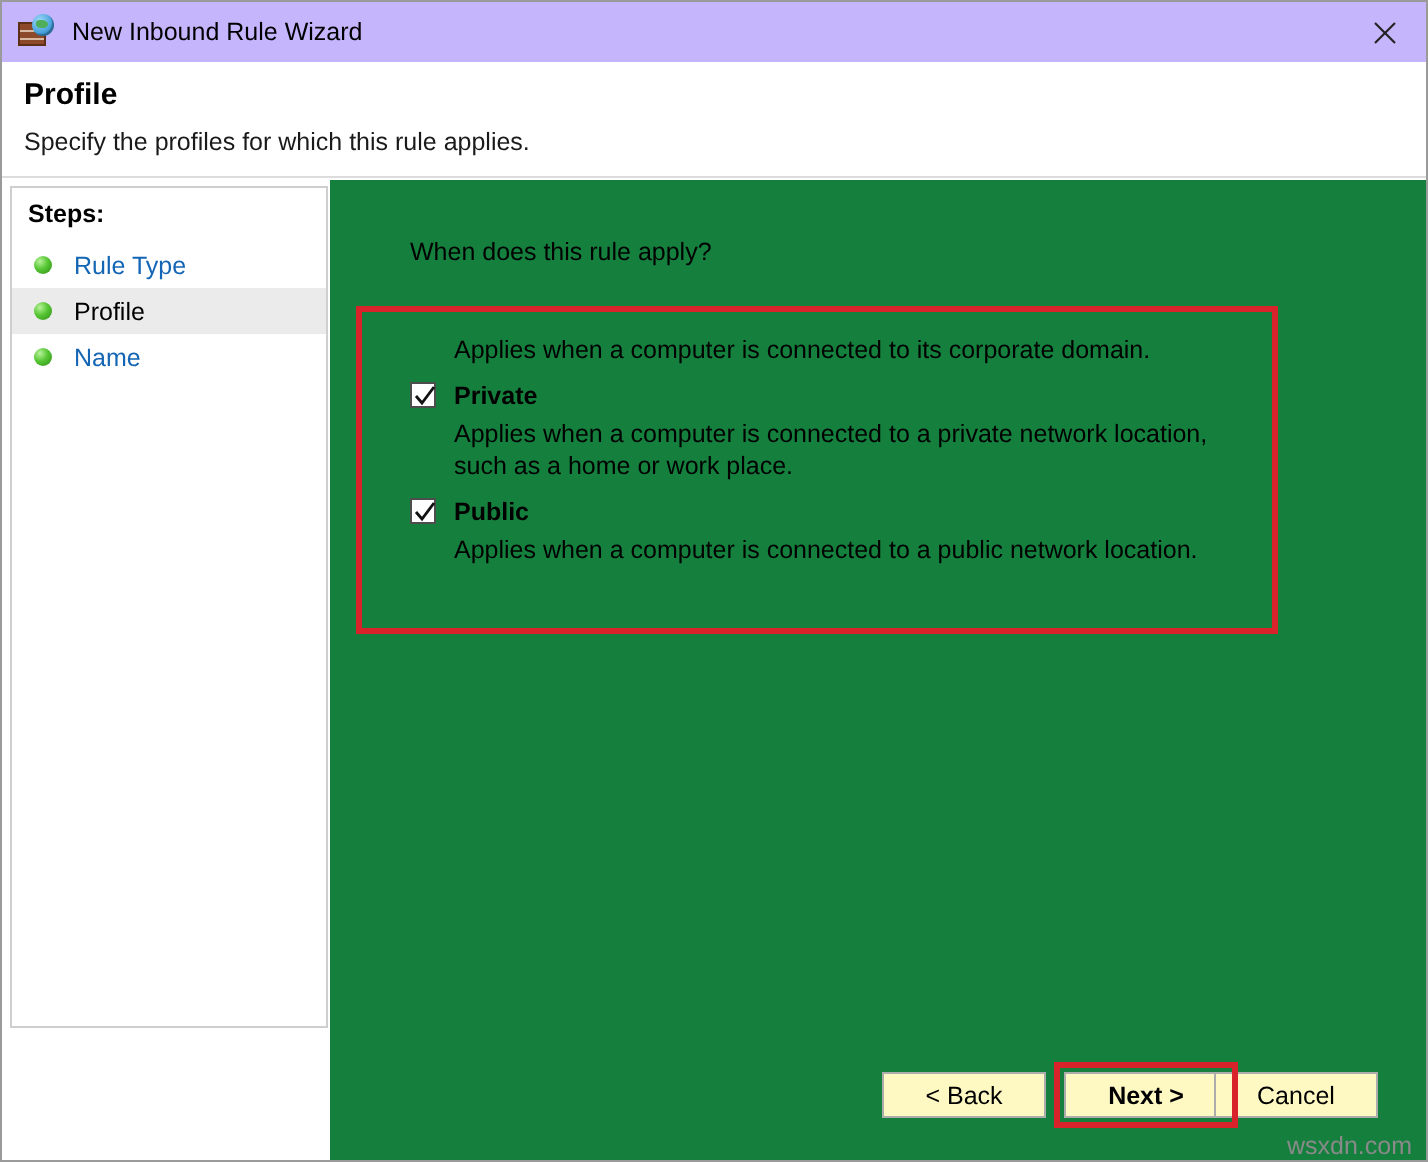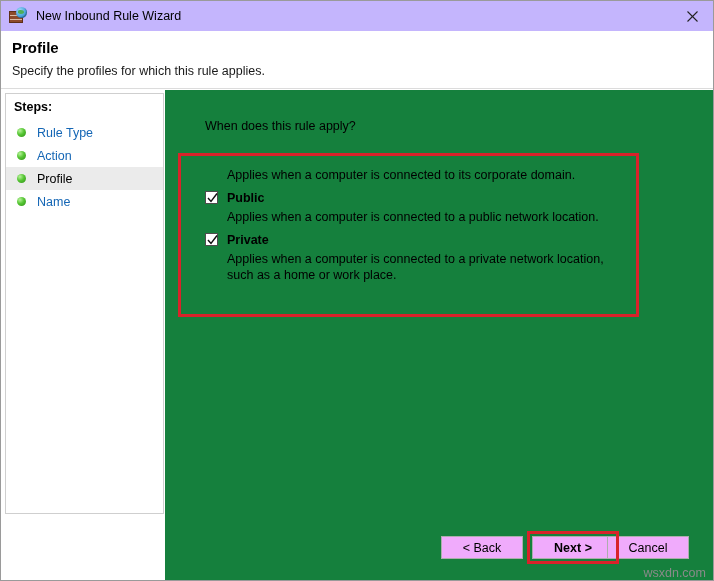--- a/index.html
+++ b/index.html
@@ -243,21 +243,21 @@
     left: 164px;
     top: 520px;
     width: 549px;
     height: 60px;
   }
   .btn {
     position: absolute;
     top: 15px;
     width: 82px;
     height: 23px;
-    background: #f0abfc;
+    background: #fef9c3;
     border: 1px solid #adadad;
     box-sizing: border-box;
     font-family: "Liberation Sans", sans-serif;
     font-size: 12.5px;
     color: #000000;
     display: flex;
     align-items: center;
     justify-content: center;
     cursor: default;
   }
@@ -305,68 +305,64 @@
     <div id="page-subtitle">Specify the profiles for which this rule applies.</div>
   </div>
 
   <div id="sidebar">
     <div id="steps-label">Steps:</div>
     <div id="steps-list">
       <div class="step-item">
         <span class="step-bullet"></span>
         <span class="step-label">Rule Type</span>
       </div>
-      <div class="step-item">
-        <span class="step-bullet"></span>
-        <span class="step-label">Action</span>
-      </div>
       <div class="step-item selected">
         <span class="step-bullet"></span>
         <span class="step-label">Profile</span>
       </div>
       <div class="step-item">
         <span class="step-bullet"></span>
         <span class="step-label">Name</span>
       </div>
     </div>
   </div>
 
   <div id="content">
     <div id="question">When does this rule apply?</div>
 
     <div id="profile-options">
 
       <div class="profile-option">
         <div class="option-desc">Applies when a computer is connected to its corporate domain.</div>
+      </div>
+
+      <div class="profile-option">
+        <div class="option-head">
+          <span class="checkbox">
+            <svg width="11" height="11" viewBox="0 0 11 11">
+              <polyline points="1,5 4,8.5 10,0.5" fill="none" stroke="#111" stroke-width="1.4"></polyline>
+            </svg>
+          </span>
+          <span class="option-label">Private</span>
+        </div>
+        <div class="option-desc">Applies when a computer is connected to a private network location, such as a home or work place.</div>
       </div>
 
       <div class="profile-option">
         <div class="option-head">
           <span class="checkbox">
             <svg width="11" height="11" viewBox="0 0 11 11">
               <polyline points="1,5 4,8.5 10,0.5" fill="none" stroke="#111" stroke-width="1.4"></polyline>
             </svg>
           </span>
           <span class="option-label">Public</span>
         </div>
         <div class="option-desc">Applies when a computer is connected to a public network location.</div>
       </div>
 
-      <div class="profile-option">
-        <div class="option-head">
-          <span class="checkbox">
-            <svg width="11" height="11" viewBox="0 0 11 11">
-              <polyline points="1,5 4,8.5 10,0.5" fill="none" stroke="#111" stroke-width="1.4"></polyline>
-            </svg>
-          </span>
-          <span class="option-label">Private</span>
-        </div>
-        <div class="option-desc">Applies when a computer is connected to a private network location, such as a home or work place.</div>
-      </div>
-
     </div>
 
     <div id="highlight-profiles"></div>
   </div>
 
   <div id="footer">
     <div class="btn" id="btn-back">&lt; Back</div>
     <div class="btn" id="btn-next">Next &gt;</div>
     <div class="btn" id="btn-cancel">Cancel</div>
     <div id="highlight-next"></div>

